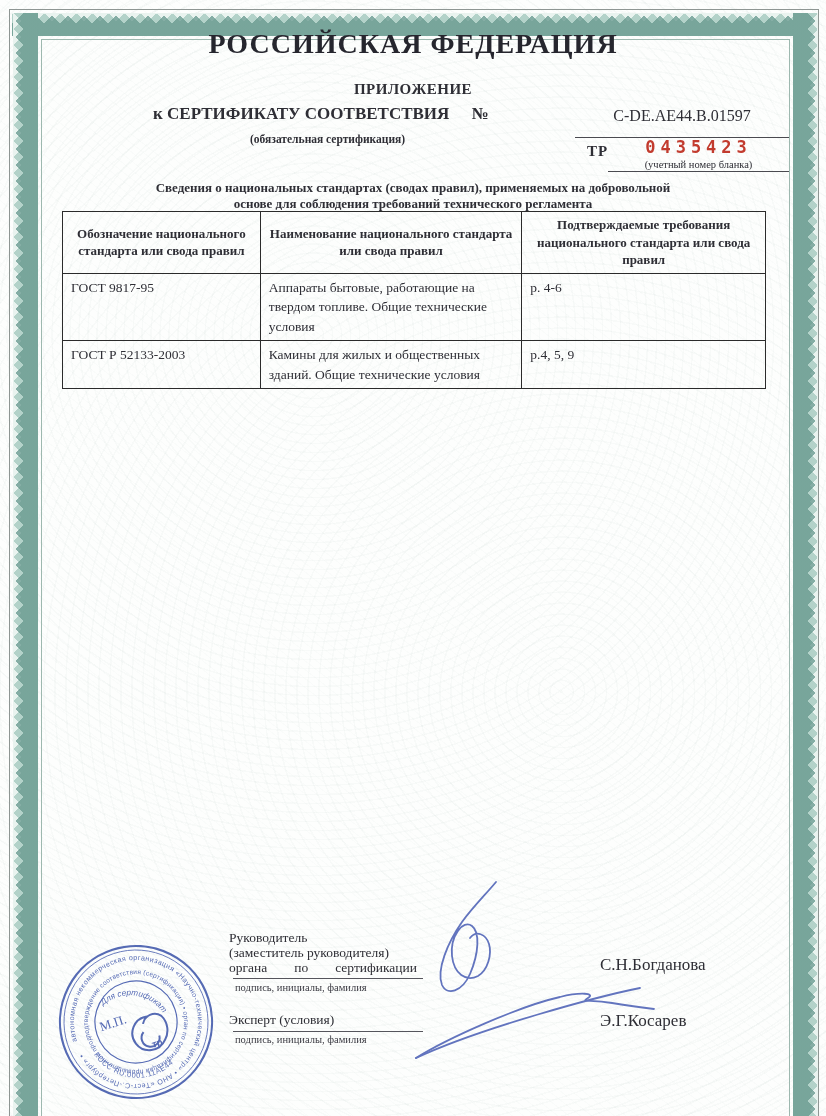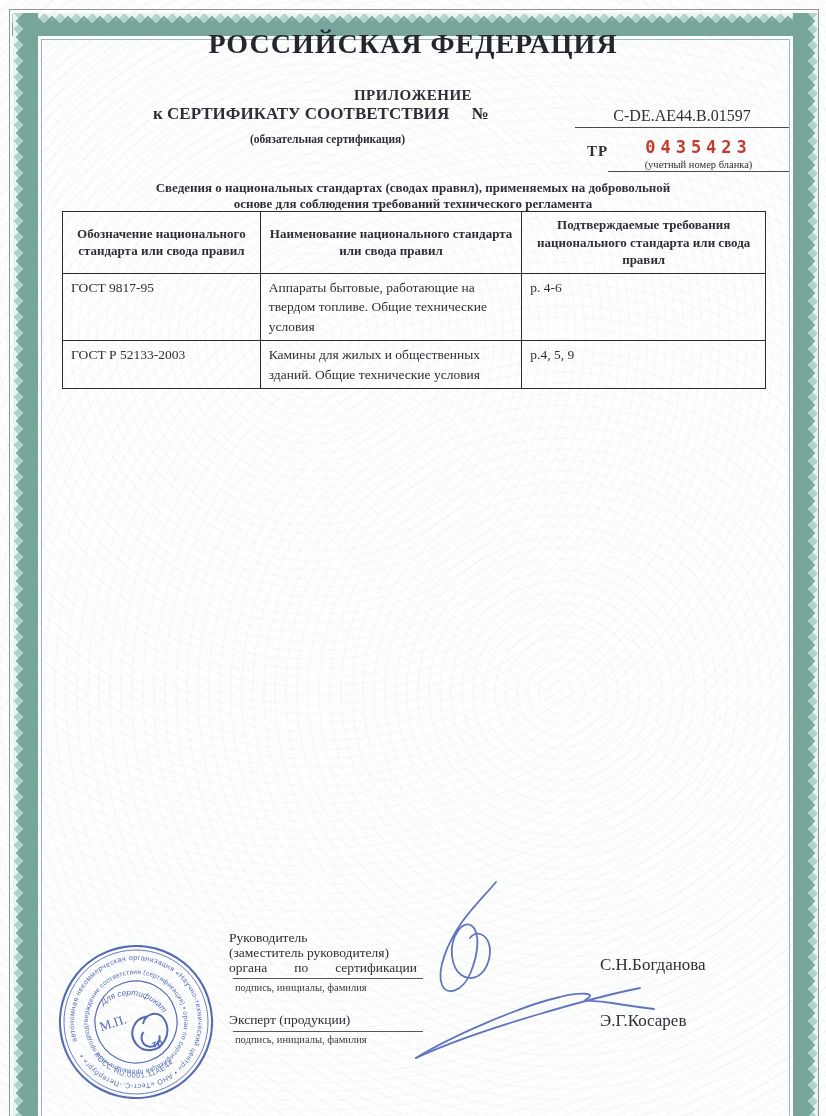--- a/index.html
+++ b/index.html
@@ -32,25 +32,25 @@
       conic-gradient(from 225deg at 90% 50%, rgba(100,150,140,.75) 0 90deg, transparent 90deg) 0 0/100% 16px repeat-y,
       conic-gradient(from 225deg at 100% 50%, #b3d2c9 0 90deg, #e9f3ef 90deg) 0 8px/100% 16px repeat-y,
       #e9f3ef;}
   .inner-line{position:absolute;left:41px;top:39px;right:36px;bottom:-2px;
     border-top:1px solid #9db8af;border-left:1px solid #9db8af;border-right:1px solid #9db8af;}
 
   .abs{position:absolute;}
   .ctr{left:0;width:100%;text-align:center;}
 
   .title-country{top:28px;font-size:28px;font-weight:bold;letter-spacing:1px;color:#26262e;}
-  .title-app{top:87px;font-size:15px;font-weight:bold;letter-spacing:.5px;}
+  .title-app{top:81px;font-size:15px;font-weight:bold;letter-spacing:.5px;}
   .cert-line{left:153px;top:104px;font-size:17px;font-weight:bold;white-space:nowrap;}
   .cert-line .nosign{margin-left:18px;}
   .cert-number{left:575px;top:107px;width:214px;text-align:center;font-size:16px;
-    border-bottom:1.5px solid #4a4a50;padding-bottom:2px;}
+    border-bottom:1.5px solid #4a4a50;padding-bottom:12px;}
   .mandatory{left:250px;top:133px;width:220px;text-align:left;font-size:11.5px;font-weight:bold;}
   .tr-label{left:587px;top:143px;font-size:15px;font-weight:bold;letter-spacing:1px;}
   .blank-number{left:608px;top:137px;width:181px;text-align:center;
     font-family:"DejaVu Sans Mono",monospace;font-size:17px;font-weight:bold;
     letter-spacing:5px;color:#c23b2e;border-bottom:1.5px solid #4a4a50;padding-bottom:14px;}
   .blank-caption{left:608px;top:159px;width:181px;text-align:center;font-size:10.5px;}
 
   .intro1{top:180px;font-size:13px;font-weight:bold;}
   .intro2{top:196px;font-size:13px;font-weight:bold;}
 
@@ -124,21 +124,21 @@
   </tbody>
     </table>
 
   <div class="abs sig-role" style="top:931px">Руководитель</div>
   <div class="abs sig-role" style="top:946px">(заместитель руководителя)</div>
   <div class="abs sig-role sig-just" style="top:961px">органа по сертификации</div>
   <div class="abs sig-underline" style="top:978px"></div>
   <div class="abs sig-caption" style="top:982px">подпись, инициалы, фамилия</div>
   <div class="abs sig-name" style="top:955px">С.Н.Богданова</div>
 
-  <div class="abs sig-role" style="top:1013px">Эксперт (продукции)</div>
+  <div class="abs sig-role" style="top:1013px">Эксперт (условия)</div>
   <div class="abs sig-underline" style="top:1031px"></div>
   <div class="abs sig-caption" style="top:1034px">подпись, инициалы, фамилия</div>
   <div class="abs sig-name" style="top:1011px">Э.Г.Косарев</div>
 
   <svg class="overlay" width="826" height="1116" viewBox="0 0 826 1116">
     <g stroke="#5266b8" stroke-width="1.8" fill="none" stroke-linecap="round" opacity="0.9">
       <path d="M 496,882 C 486,894 472,908 462,922 C 448,942 436,970 442,985 C 447,996 462,992 470,974 C 479,953 480,932 472,926 C 463,919 450,936 452,956 C 454,974 466,982 478,976 C 488,970 492,954 489,944 C 486,934 476,930 470,938"></path>
       <path d="M 416,1058 C 448,1038 520,1006 560,997 C 580,992 596,993 588,998 C 580,1003 590,999 612,1003 C 630,1006 646,1008 654,1009"></path>
       <path d="M 640,988 C 600,996 480,1028 416,1058"></path>
     </g>

